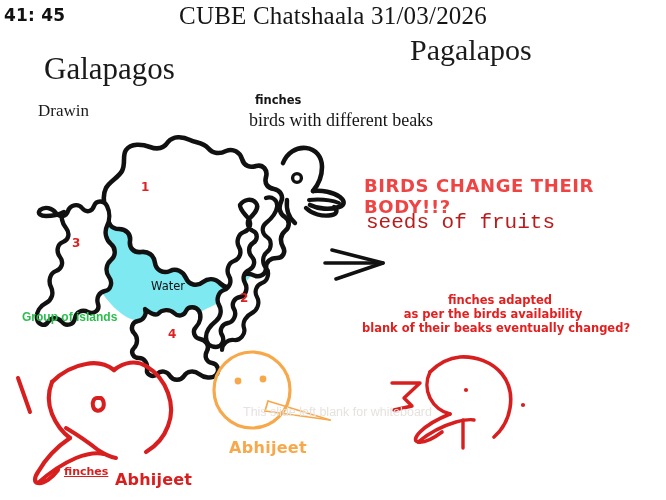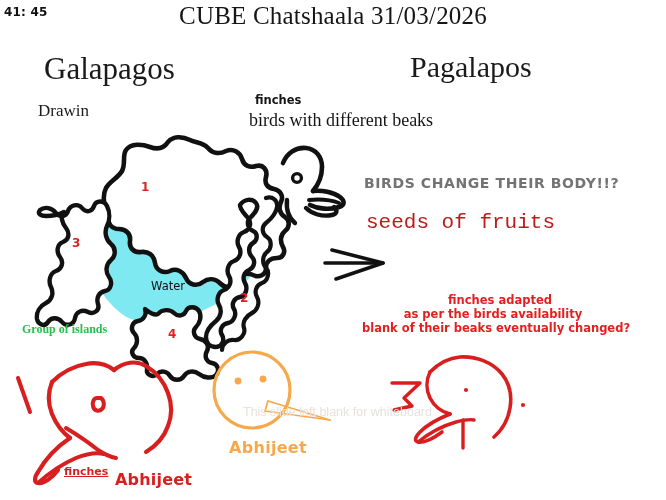--- a/index.html
+++ b/index.html
@@ -17,41 +17,41 @@
     font-family: "Liberation Serif", serif;
     -webkit-font-smoothing: antialiased;
   }
   .abs { position: absolute; }
 
   
   .timer {
     left: 4px; top: 5px;
     font-family: "DejaVu Sans", sans-serif;
     font-weight: 700;
-    font-size: 12px;
+    font-size: 17px;
     color: #111111;
     letter-spacing: 0.2px;
   }
   .slide-title {
     left: 0; top: 2px;
     width: 666px;
     text-align: center;
     font-family: "Liberation Serif", serif;
     font-size: 25px;
     color: #151515;
     letter-spacing: 0.2px;
   }
   .heading-left {
     left: 44px; top: 51px;
     font-family: "Liberation Serif", serif;
     font-size: 31px;
     color: #1a1a1a;
   }
   .heading-right {
-    left: 410px; top: 50px;
+    left: 410px; top: 33px;
     font-family: "Liberation Serif", serif;
     font-size: 30px;
     color: #1a1a1a;
   }
   .drawin {
     left: 38px; top: 101px;
     font-family: "Liberation Serif", serif;
     font-size: 17px;
     color: #1a1a1a;
   }
@@ -64,23 +64,23 @@
   }
   .birds-beaks {
     left: 249px; top: 110px;
     font-family: "Liberation Serif", serif;
     font-size: 18px;
     color: #151515;
   }
   .birds-change {
     left: 364px; top: 175px;
     font-family: "DejaVu Sans", sans-serif;
-    font-size: 14px;
-    font-weight: 700;
-    color: #737373;
+    font-size: 18px;
+    font-weight: 700;
+    color: #ef4444;
     letter-spacing: 0.6px;
   }
   .seeds {
     left: 366px; top: 211px;
     font-family: Liberation Mono, monospace;
     font-size: 21px;
     color: #b91c1c;
   }
   .adapted-block {
     left: 362px; top: 293px;
@@ -97,22 +97,22 @@
   .adapted-l2 { padding-left: 4px; }
 
   .lbl-water {
     left: 151px; top: 279px;
     font-family: "DejaVu Sans", sans-serif;
     font-size: 11.5px;
     font-weight: 400;
     color: #111111;
   }
   .lbl-group {
-    left: 22px; top: 322px;
-    font-family: Liberation Serif, serif;
+    left: 22px; top: 310px;
+    font-family: Liberation Sans, sans-serif;
     font-size: 12px;
     font-weight: 700;
     color: #2bbd4e;
   }
   .num {
     font-family: "DejaVu Sans", sans-serif;
     font-size: 12px;
     font-weight: 600;
     color: #dd2222;
   }

